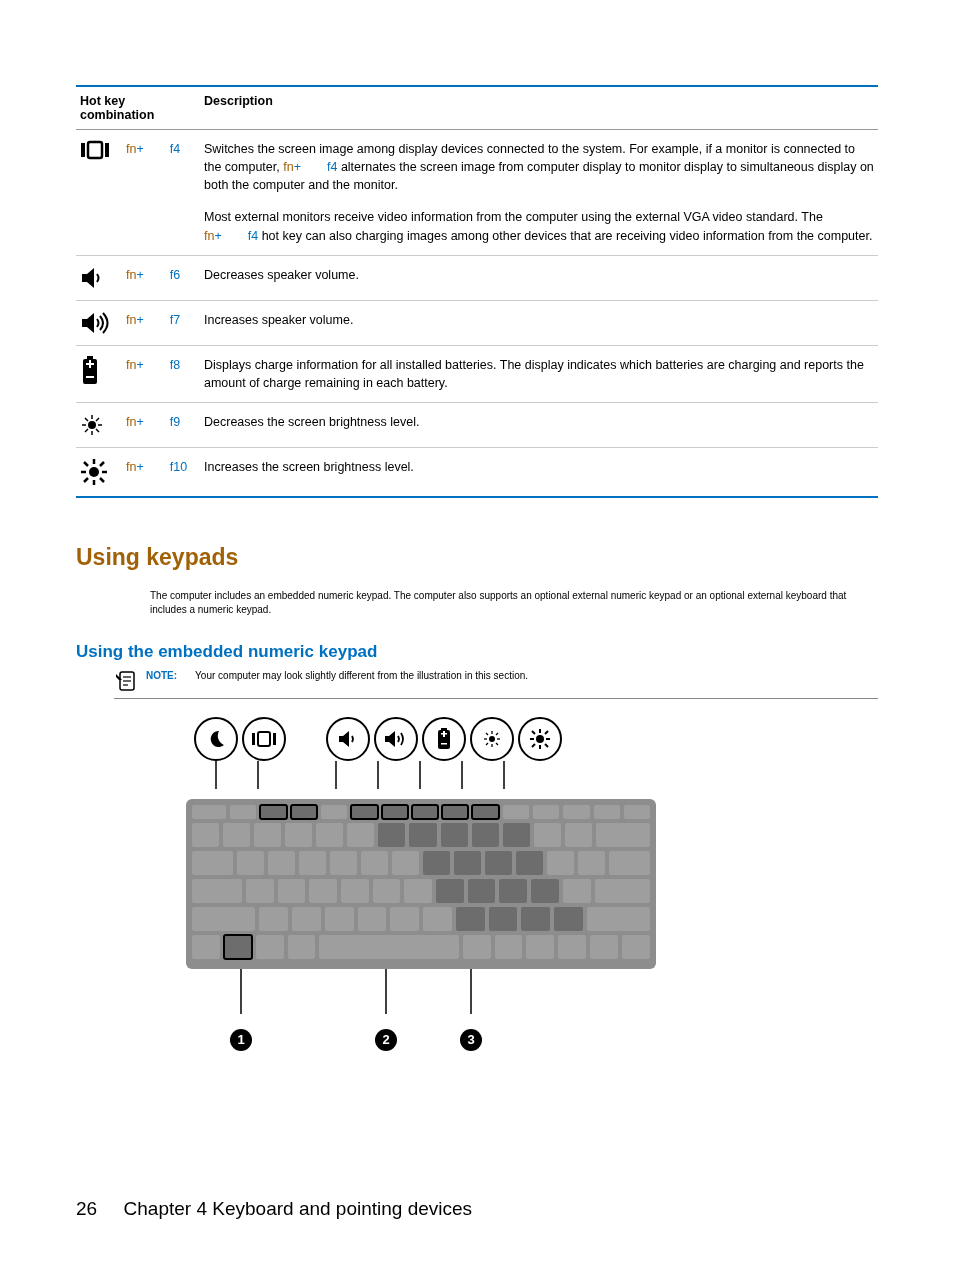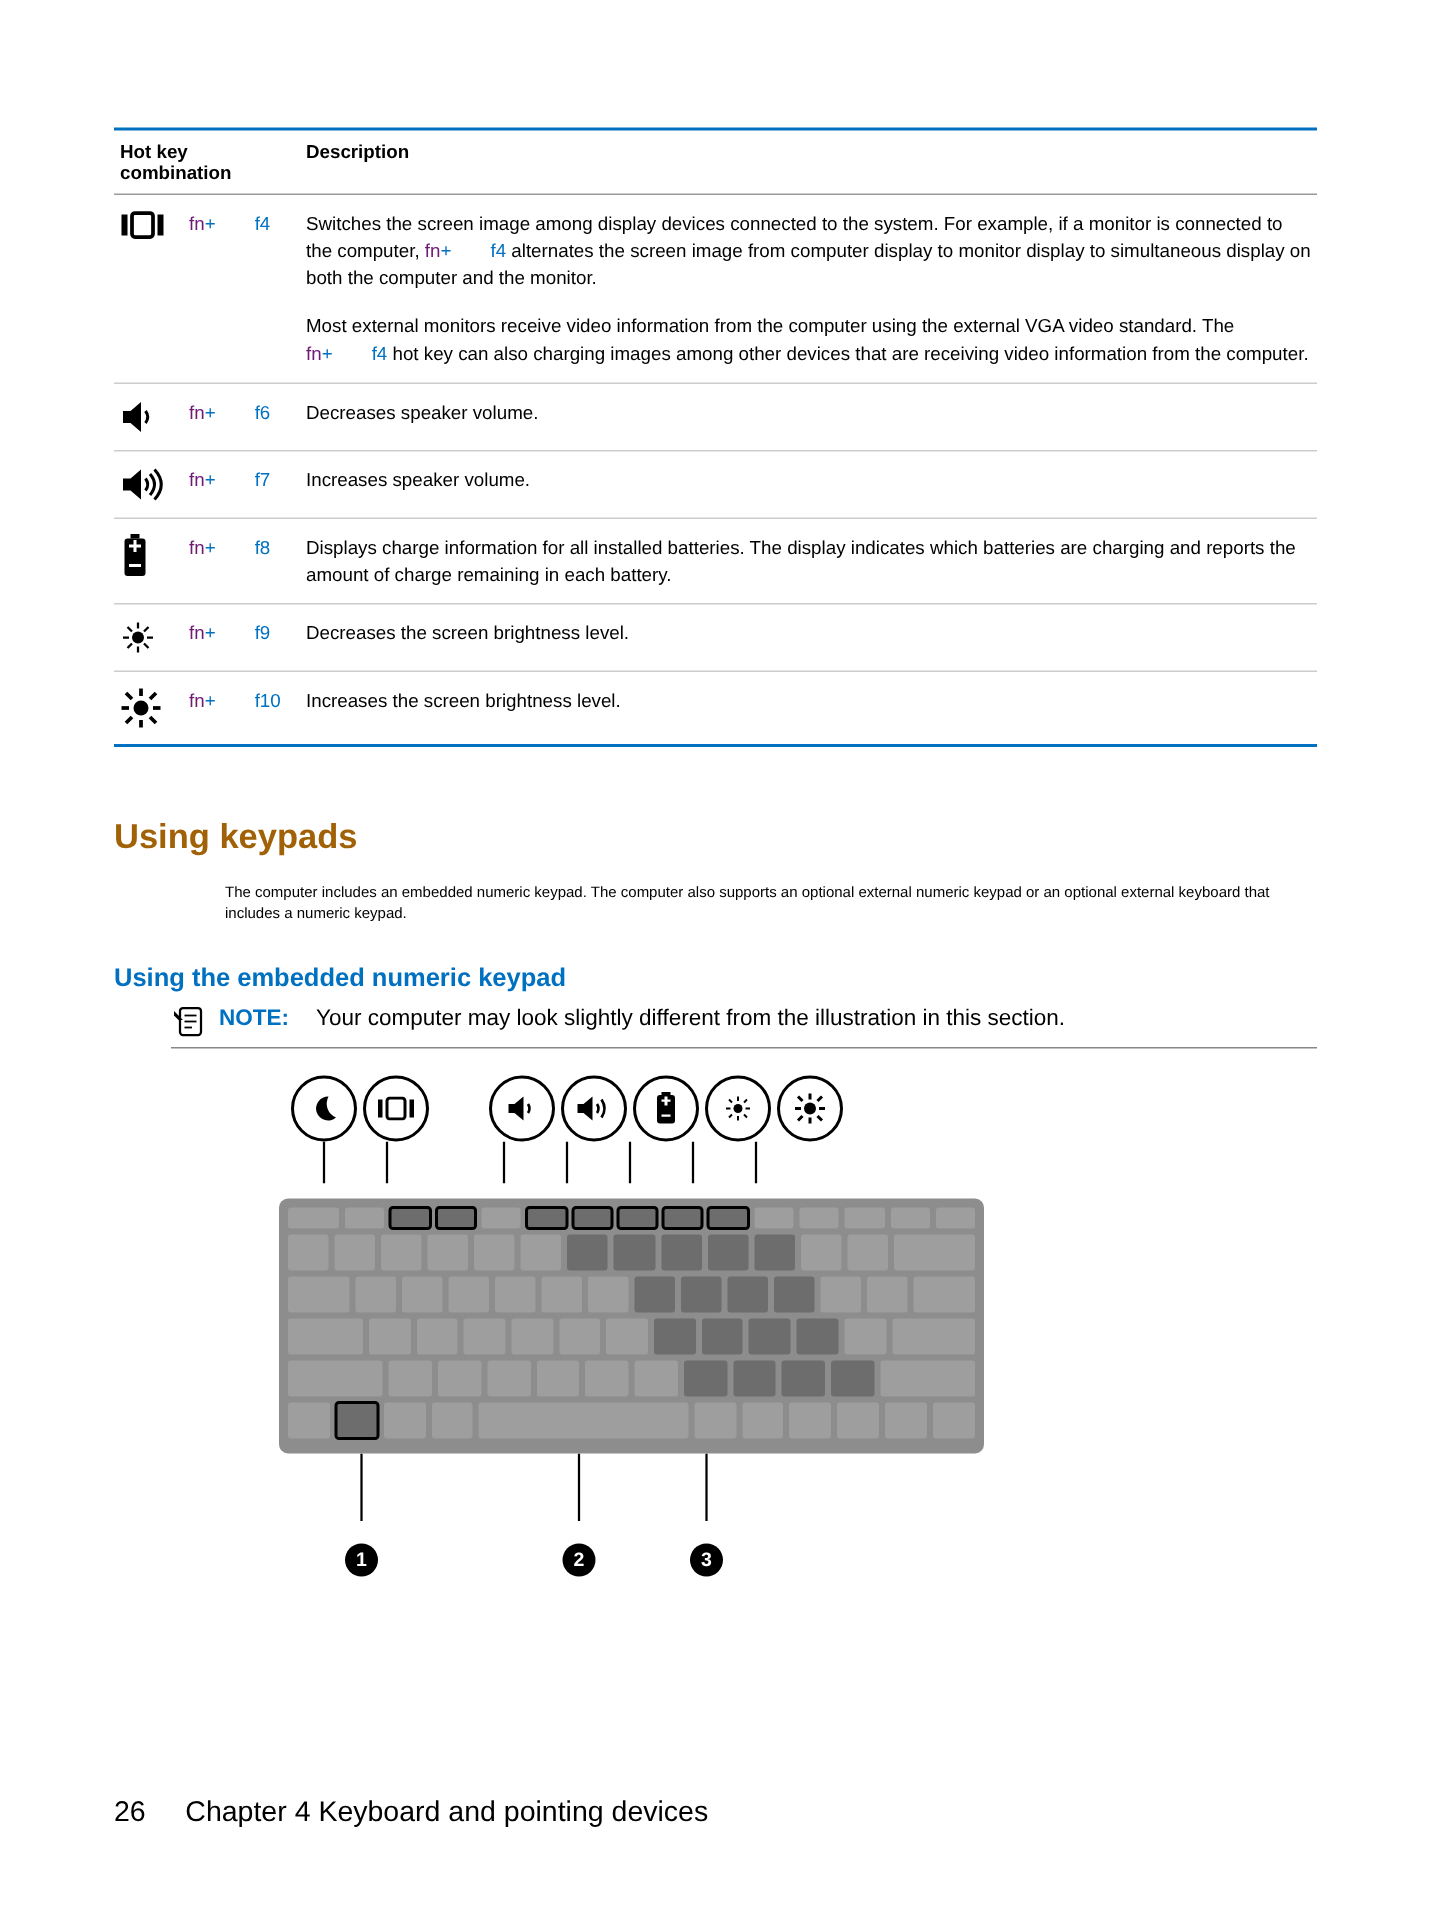--- a/index.html
+++ b/index.html
@@ -35,21 +35,21 @@
     padding: 10px 4px;
     vertical-align: top;
     border-bottom: 1px solid #ccc;
     line-height: 1.45;
   }
   table.hotkeys tbody tr:last-child td {
     border-bottom: 2px solid #0070c0;
   }
   .col-icon { width: 46px; }
   .col-combo { width: 78px; }
-  .fn { color: #701a75; }
+  .fn { color: #a16207; }
   .plus { color: #0070c0; }
   .fkey { color: #0070c0; margin-left: 26px; }
   .icon-cell svg { display: block; }
   .para { margin-bottom: 14px; }
 
   h2.section {
     color: #a16207;
     font-size: 23px;
     font-weight: bold;
     margin: 46px 0 18px 0;
@@ -65,21 +65,21 @@
     font-weight: bold;
     margin: 24px 0 8px 0;
   }
   .note-row {
     display: flex;
     align-items: flex-start;
     border-bottom: 1px solid #888;
     padding-bottom: 6px;
     margin-left: 38px;
     margin-right: 0;
-    font-size: 15px;
+    font-size: 10px;
     gap: 8px;
   }
   .note-icon svg { display: block; }
   .note-label { font-weight: bold; color: #0070c0; margin-right: 10px; white-space: nowrap; }
 
   .keyboard-illustration {
     margin: 18px 0 0 110px;
     width: 470px;
   }
 

